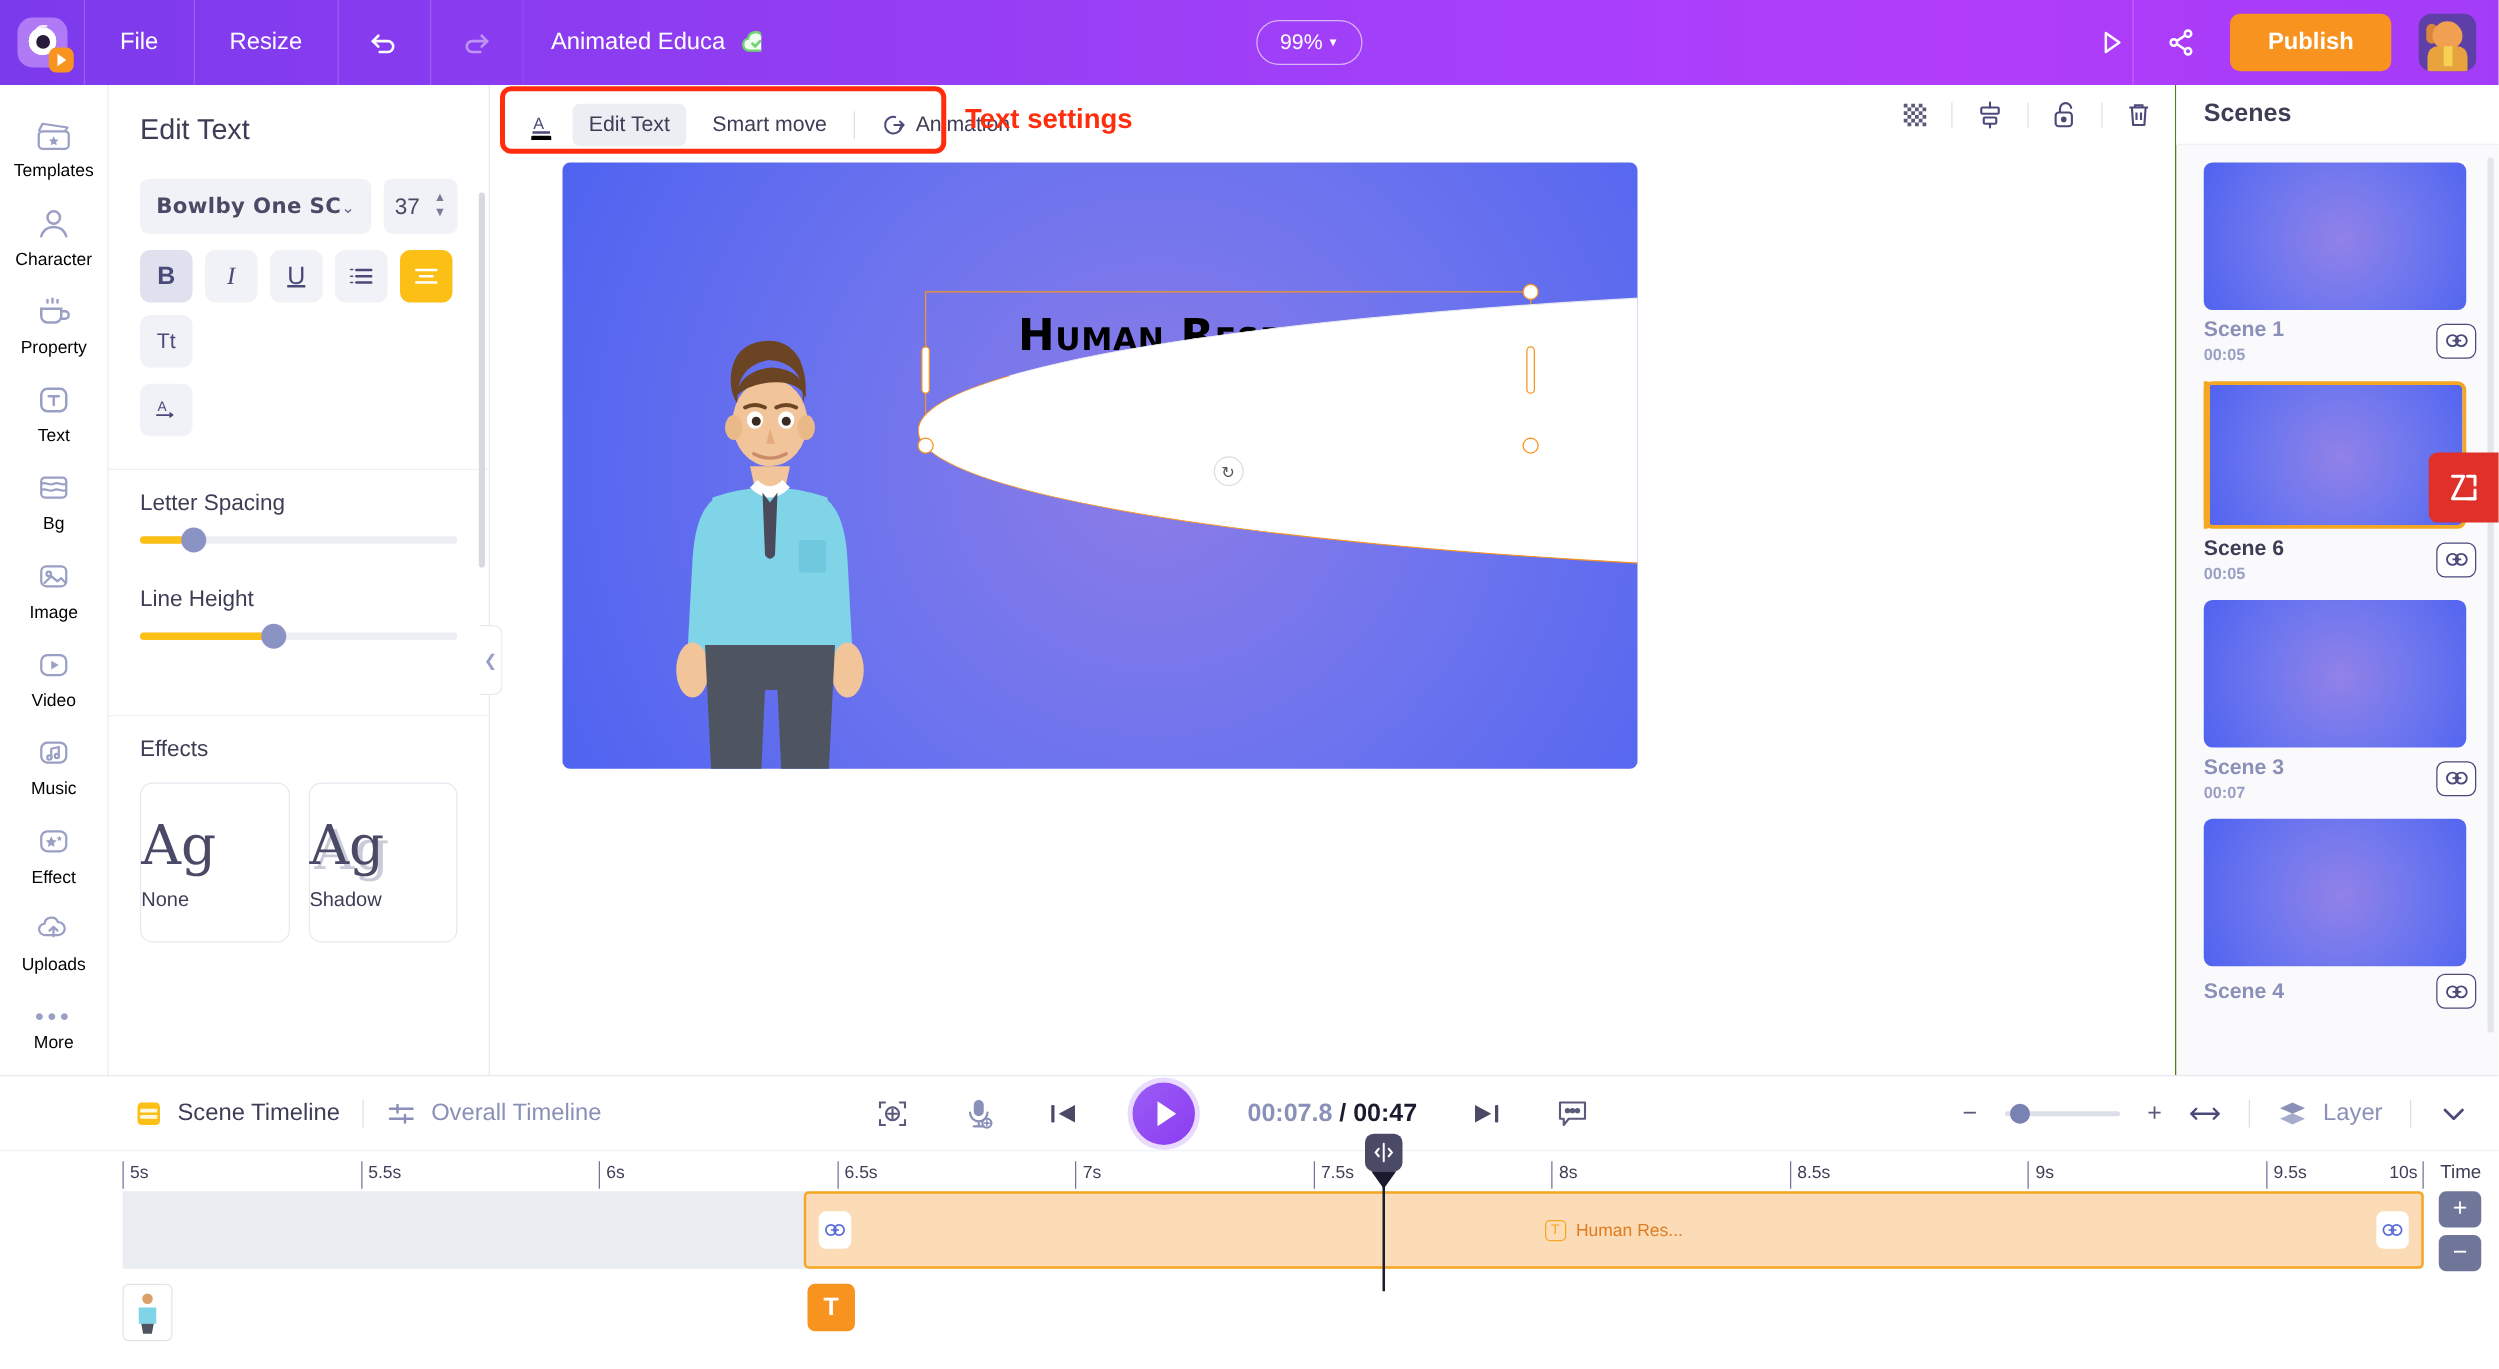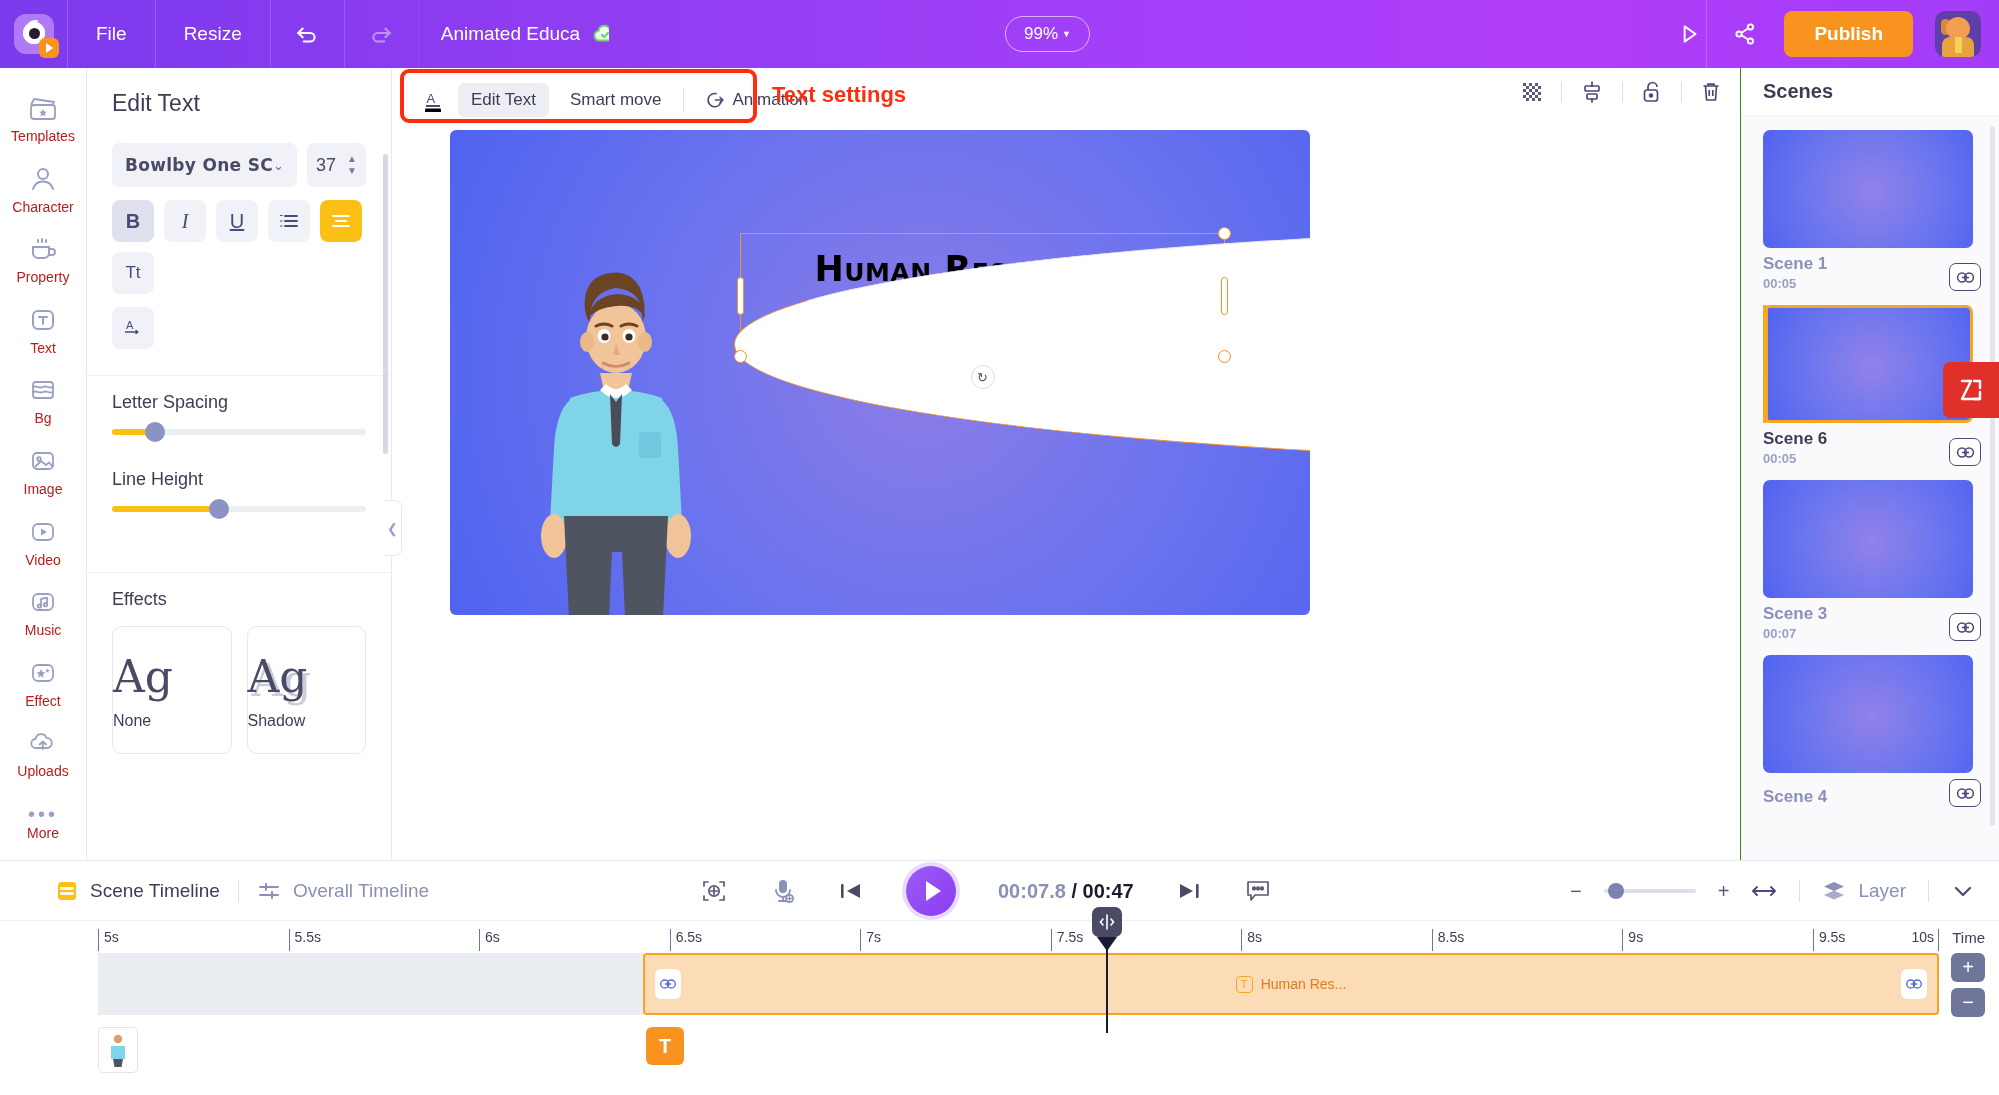--- a/index.html
+++ b/index.html
@@ -47,21 +47,21 @@
   .avatar .ear{position:absolute;left:6px;top:8px;width:9px;height:16px;border-radius:6px;background:#d9863c;}
   .avatar .body{position:absolute;left:7px;top:26px;width:32px;height:22px;border-radius:8px 8px 0 0;background:#e8a33f;}
   .avatar .tie{position:absolute;left:20px;top:26px;width:7px;height:16px;background:#f7d154;}
 
   
   .rail{position:absolute;left:0;top:68px;width:87px;height:792px;background:#fff;
     border-right:1px solid #e8e9f0;display:flex;flex-direction:column;align-items:center;padding-top:16px;}
   .rail-item{width:87px;height:80px;display:flex;flex-direction:column;align-items:center;justify-content:center;
     gap:6px;cursor:pointer;color:#9aa0c4;}
   .rail-item svg{display:block;}
-  .rail-lbl{font-size:14px;color:#b91c1c;}
+  .rail-lbl{font-size:14px;color:#000000;}
   .dots{letter-spacing:3px;font-size:20px;line-height:10px;color:#9aa0c4;}
 
   
   .panel{position:absolute;left:87px;top:68px;width:305px;height:792px;background:#fff;
     border-right:1px solid #e8e9f0;overflow:hidden;}
   .panel-title{font-size:23px;color:#3d3d56;padding:22px 25px 10px;font-weight:400;}
   .sec{padding:16px 25px 26px;border-bottom:1px solid #eef0f4;}
   .row{display:flex;gap:10px;align-items:center;}
   .font-select{flex:1;height:44px;background:#f1f2f7;border-radius:7px;display:flex;align-items:center;
     justify-content:space-between;padding:0 13px;cursor:pointer;}
@@ -126,34 +126,34 @@
     font-weight:900;letter-spacing:.5px;font-family:"DejaVu Sans",sans-serif;font-variant:small-caps;}
 
   
   .scenes{position:absolute;right:0;top:68px;width:259px;height:792px;background:#fafafc;border-left:1px solid #4d7c0f;font-weight:bold;}
   .scenes-hd{height:48px;display:flex;align-items:center;padding:0 22px;font-size:20px;color:#3d3d56;background:#fff;
     border-bottom:1px solid #eef0f4;}
   .scene-list{position:absolute;top:48px;left:0;right:0;bottom:0;overflow:hidden;padding:14px 18px 0 22px;}
   .sc-thumb{width:210px;height:118px;border-radius:7px;
     background:radial-gradient(circle at 52% 52%, #9281e8 0%, #6f77ee 48%, #4f63f0 100%);}
   .sc-thumb.sel{border:3px solid #f5a623;}
-  .sc-meta{display:flex;align-items:flex-end;justify-content:space-between;padding:6px 0 14px;}
+  .sc-meta{display:flex;align-items:center;justify-content:space-between;padding:6px 0 14px;}
   .sc-name{font-size:17px;color:#8a90b8;}
   .sc-time{font-size:13px;color:#9aa0c4;margin-top:2px;}
   .sc-link{width:32px;height:28px;border:1.6px solid #4a4a7a;border-radius:7px;background:#fff;
     display:flex;align-items:center;justify-content:center;cursor:pointer;}
   .sel-bar{position:absolute;left:0;width:5px;height:118px;background:#f5a623;border-radius:0 3px 3px 0;}
   .sc-scroll{position:absolute;right:4px;top:58px;width:5px;height:700px;background:#e4e6ee;border-radius:3px;}
   .zbadge{position:absolute;right:0;top:362px;width:56px;height:56px;background:#e0302a;border-radius:7px 0 0 7px;
     display:flex;align-items:center;justify-content:center;cursor:pointer;z-index:9;}
 
   
   .tl{position:absolute;left:0;top:860px;width:1999px;height:235px;background:#fff;border-top:1px solid #e8e9f0;}
   .tl-bar{height:60px;display:flex;align-items:center;position:relative;border-bottom:1px solid #f0f1f6;}
-  .tl-left{display:flex;align-items:center;gap:18px;padding-left:56px;}
+  .tl-left{display:flex;align-items:center;gap:18px;padding-left:108px;}
   .tl-chip{display:flex;align-items:center;gap:12px;font-size:19px;color:#3d3d56;cursor:pointer;}
   .tl-chip.muted{color:#8a90b8;}
   .vd2{width:1px;height:22px;background:#dcdfe8;}
   .tl-center{position:absolute;left:700px;top:0;height:60px;display:flex;align-items:center;gap:42px;}
   .playbtn{width:50px;height:50px;border-radius:50%;background:linear-gradient(135deg,#9b5cf6,#8b3cf0);
     display:flex;align-items:center;justify-content:center;cursor:pointer;
     box-shadow:0 0 0 4px rgba(155,92,246,.22);}
   .playbtn:after{content:"";border-left:15px solid #fff;border-top:10px solid transparent;border-bottom:10px solid transparent;margin-left:5px;}
   .tl-time{font-size:20px;font-weight:700;color:#1b1b2f;white-space:nowrap;}
   .tl-time .cur{color:#8a90b8;font-weight:700;}

